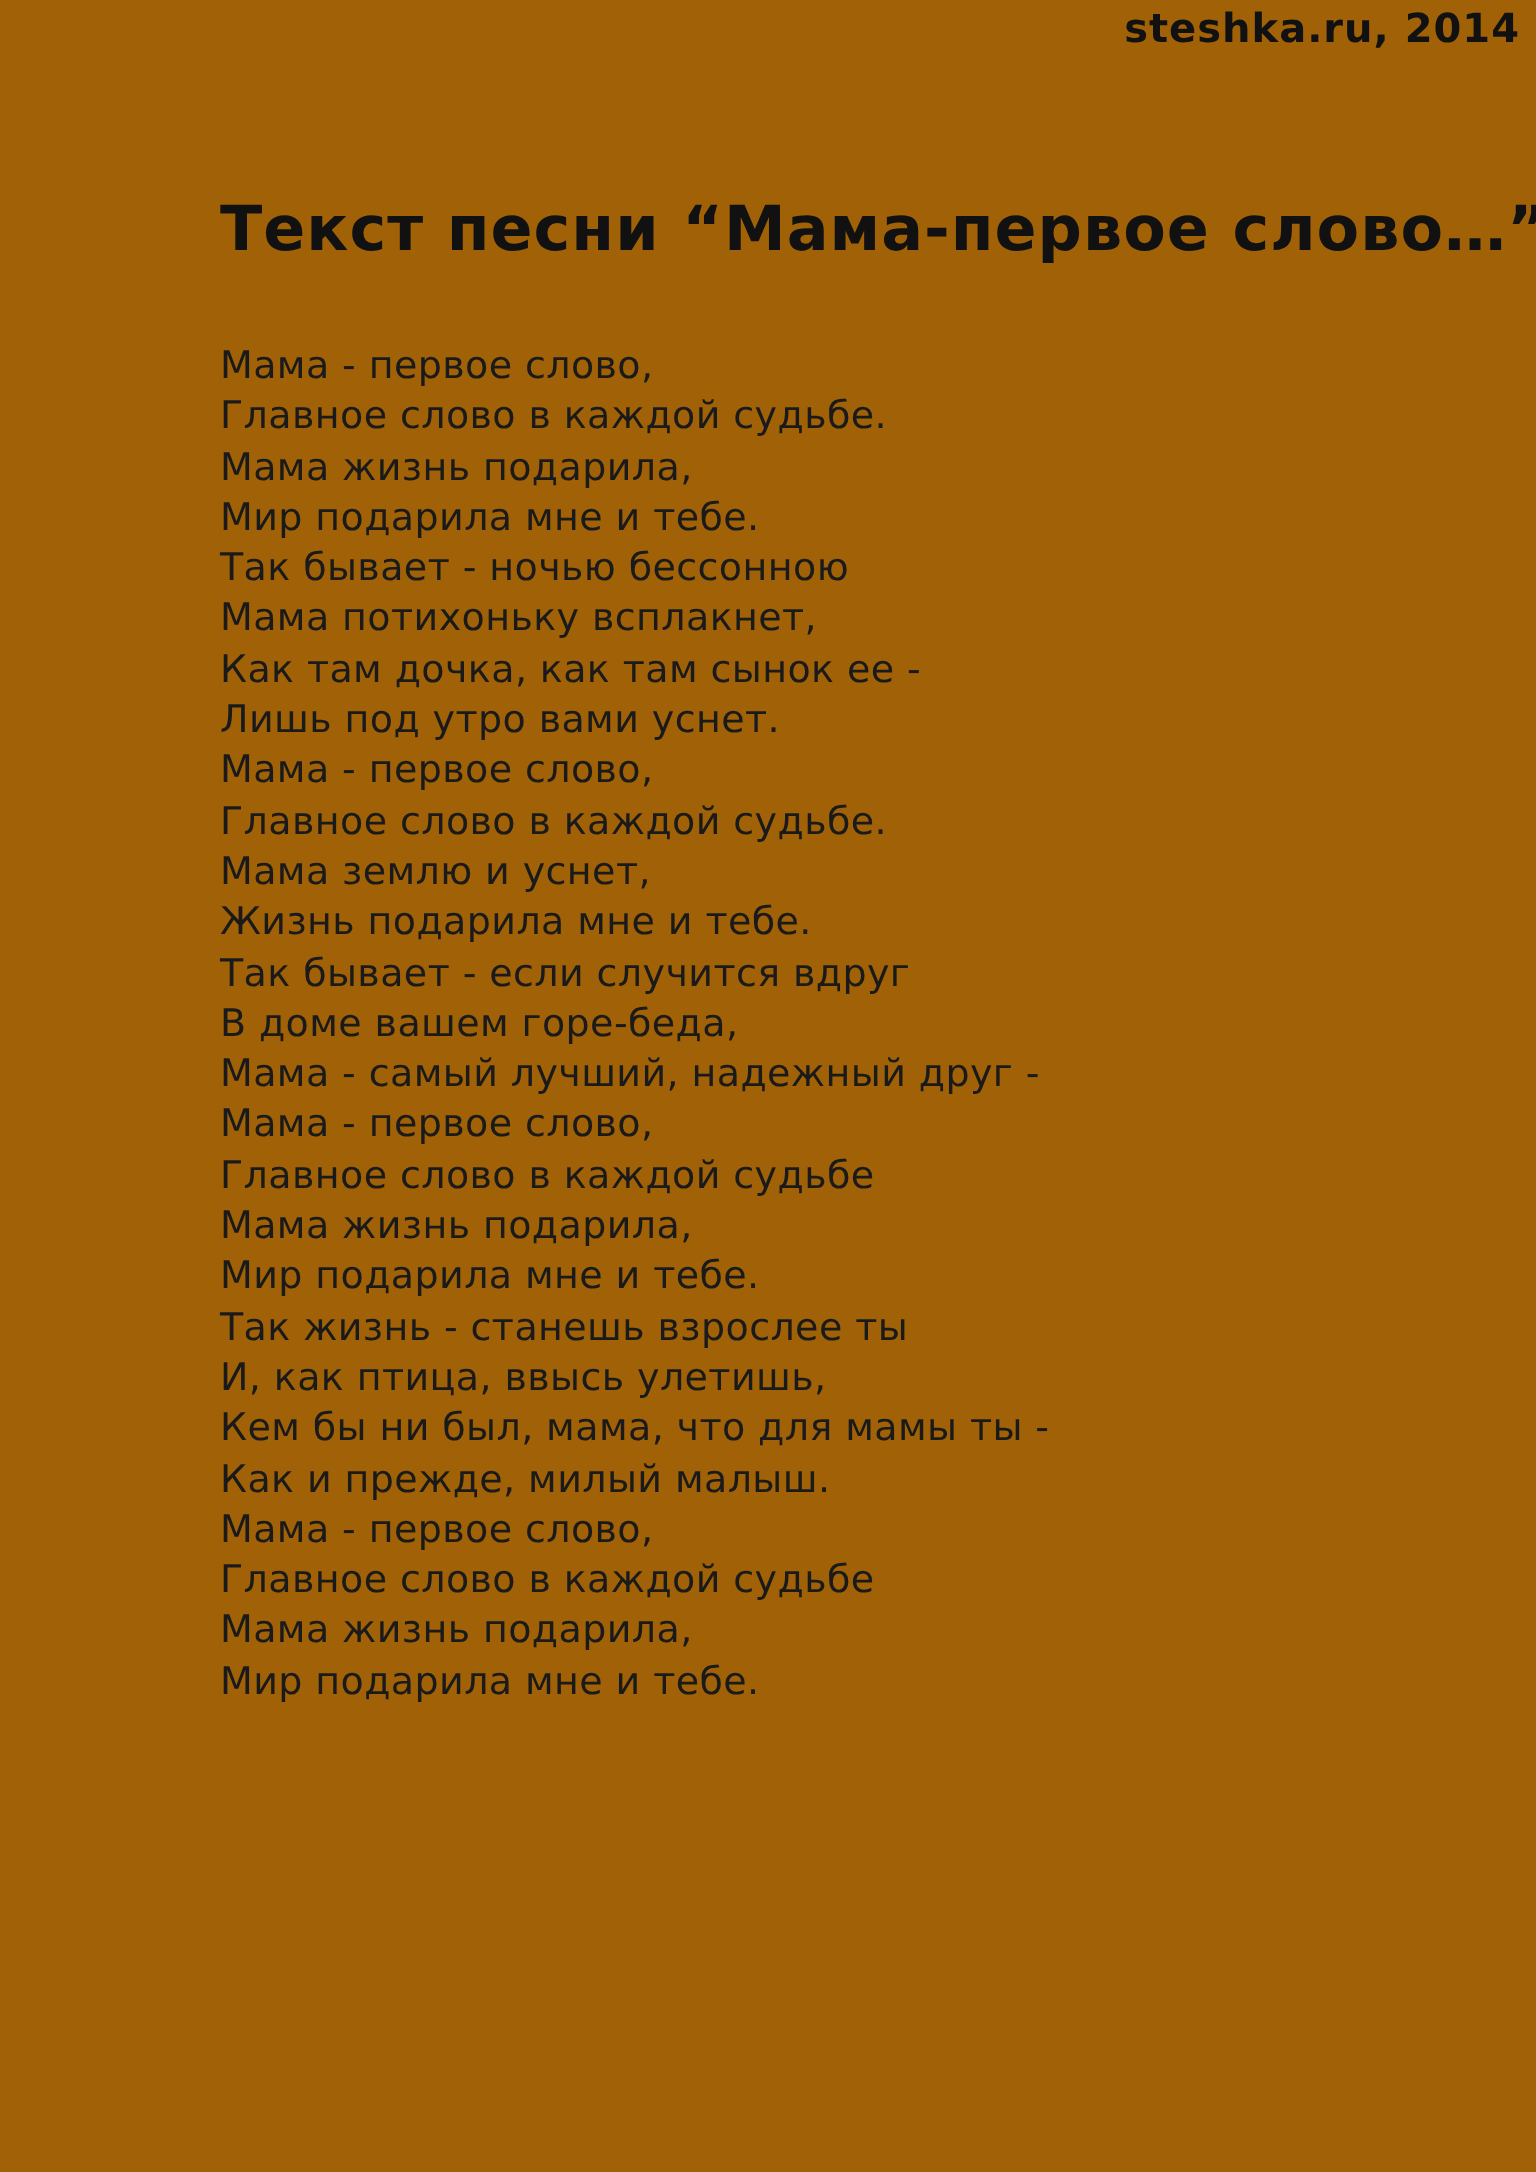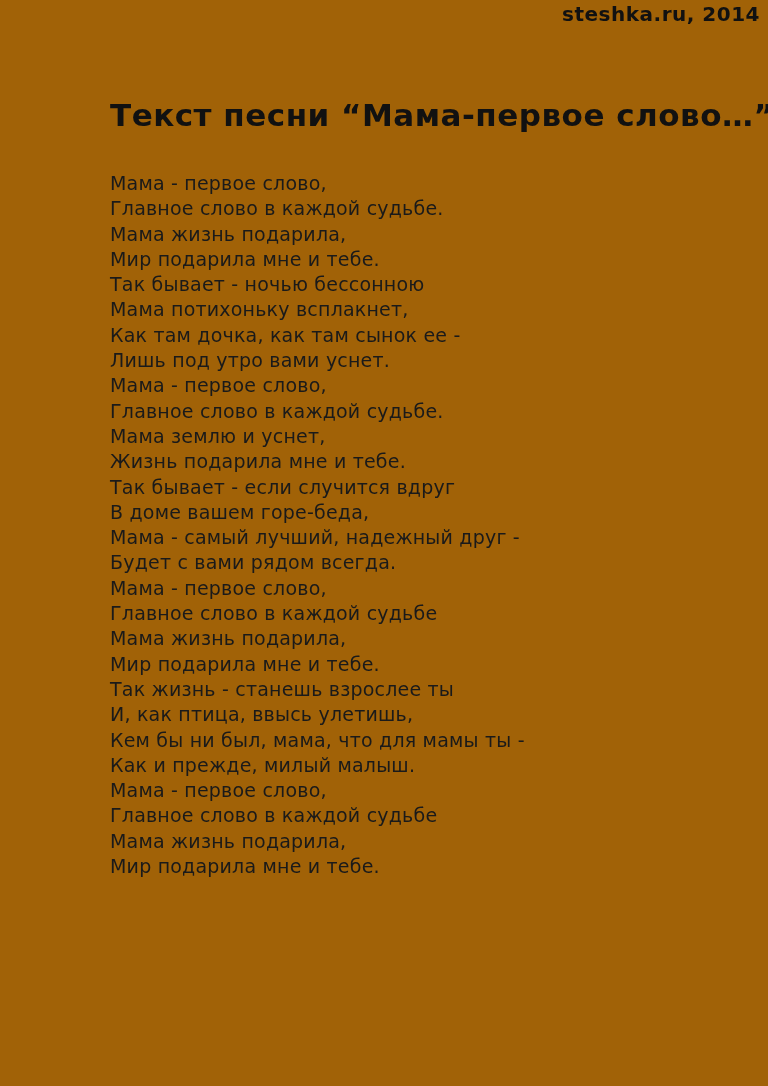--- a/index.html
+++ b/index.html
@@ -68,21 +68,20 @@
       <div class="lyric-line">Мама потихоньку всплакнет,</div>
       <div class="lyric-line">Как там дочка, как там сынок ее -</div>
       <div class="lyric-line">Лишь под утро вами уснет.</div>
       <div class="lyric-line">Мама - первое слово,</div>
       <div class="lyric-line">Главное слово в каждой судьбе.</div>
       <div class="lyric-line">Мама землю и уснет,</div>
       <div class="lyric-line">Жизнь подарила мне и тебе.</div>
       <div class="lyric-line">Так бывает - если случится вдруг</div>
       <div class="lyric-line">В доме вашем горе-беда,</div>
       <div class="lyric-line">Мама - самый лучший, надежный друг -</div>
-      <div class="lyric-line">Будет с вами рядом всегда.</div>
       <div class="lyric-line">Мама - первое слово,</div>
       <div class="lyric-line">Главное слово в каждой судьбе</div>
       <div class="lyric-line">Мама жизнь подарила,</div>
       <div class="lyric-line">Мир подарила мне и тебе.</div>
       <div class="lyric-line">Так жизнь - станешь взрослее ты</div>
       <div class="lyric-line">И, как птица, ввысь улетишь,</div>
       <div class="lyric-line">Кем бы ни был, мама, что для мамы ты -</div>
       <div class="lyric-line">Как и прежде, милый малыш.</div>
       <div class="lyric-line">Мама - первое слово,</div>
       <div class="lyric-line">Главное слово в каждой судьбе</div>

